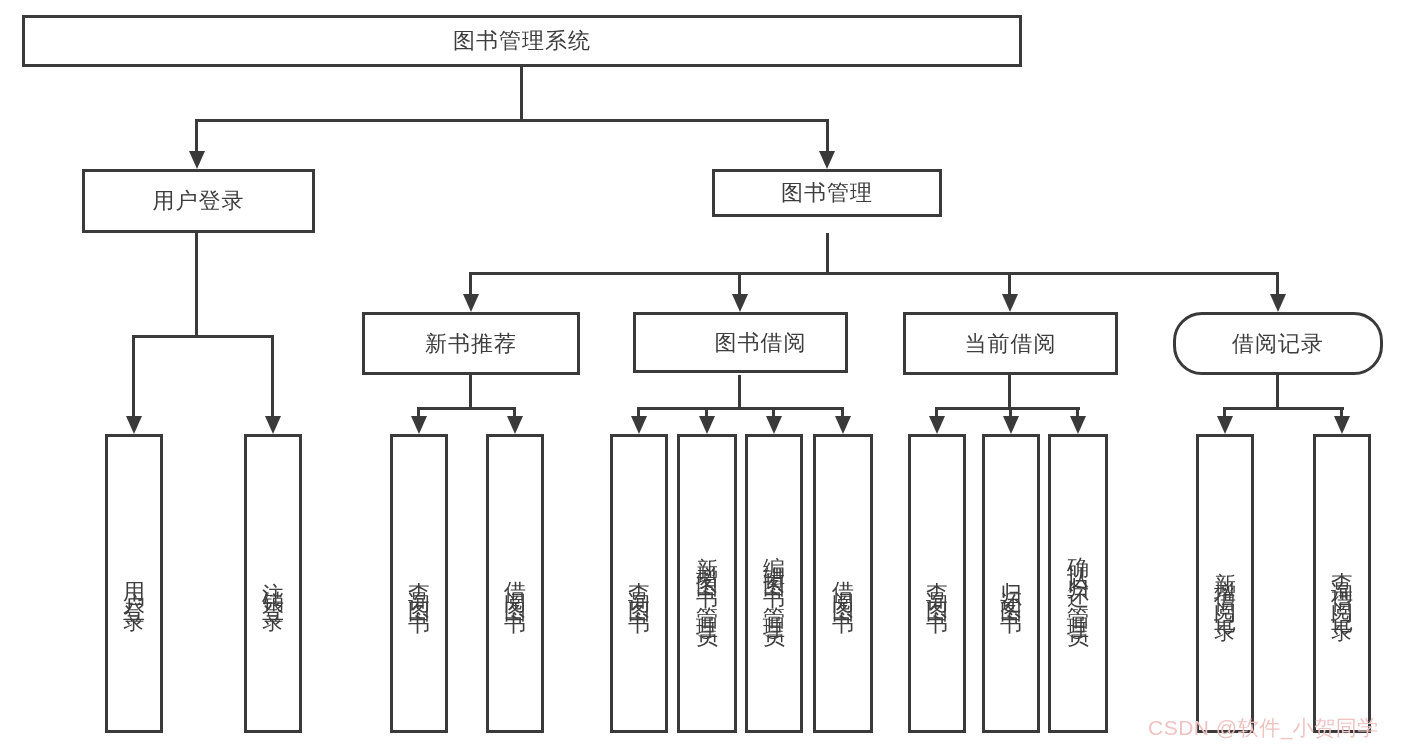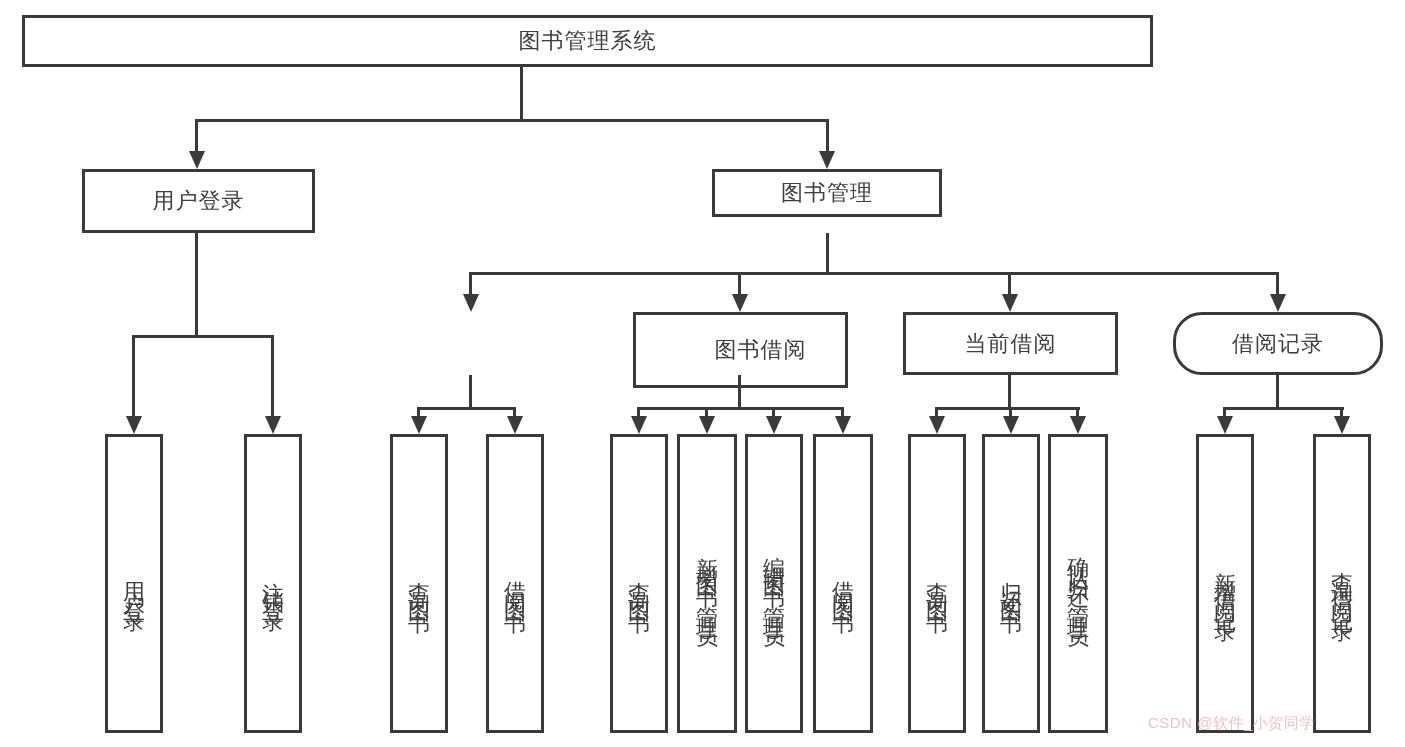--- a/index.html
+++ b/index.html
@@ -47,44 +47,47 @@
   .h-line{position:absolute;height:3px;background:var(--line);}
   .arrow{
     position:absolute;width:0;height:0;
     border-left:8px solid transparent;
     border-right:8px solid transparent;
     border-top:18px solid var(--line);
   }
   .watermark{
     position:absolute;
     left:1148px;top:714px;
-    font-size:15px;
+    font-size:21px;
     letter-spacing:0.5px;
     color:var(--watermark);
     z-index:10;
     white-space:nowrap;
   }
 </style>
 </head>
 <body>
 
 <div id="stage">
 
-  <div class="hbox" style="left:22px;top:15px;width:1131px;height:52px;">
+  <div class="hbox" style="left:22px;top:15px;width:1000px;height:52px;">
     <span>图书管理系统</span>
   </div>
 
   <div class="hbox" style="left:82px;top:169px;width:233px;height:64px;">
     <span>用户登录</span>
   </div>
   <div class="hbox" style="left:712px;top:169px;width:230px;height:48px;">
     <span>图书管理</span>
   </div>
 
-  <div class="hbox" style="left:633px;top:312px;width:215px;height:76px;padding-left:40px;">
+  <div class="hbox" style="left:362px;top:312px;width:218px;height:63px;">
+    <span>新书推荐</span>
+  </div>
+  <div class="hbox" style="left:633px;top:312px;width:215px;height:61px;padding-left:40px;">
     <span>图书借阅</span>
   </div>
   <div class="hbox" style="left:903px;top:312px;width:215px;height:63px;justify-content:center;">
     <span>当前借阅</span>
   </div>
   <div class="hbox" style="left:1173px;top:312px;width:210px;height:63px;border-radius:29px;">
     <span>借阅记录</span>
   </div>
 
   <div class="vbox" style="left:105px;top:434px;width:58px;height:299px;">

